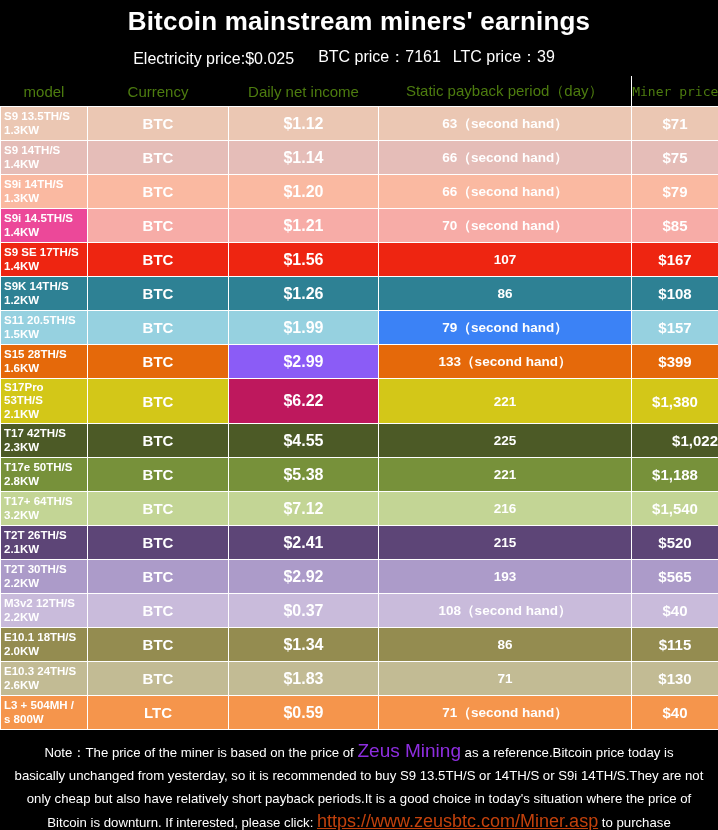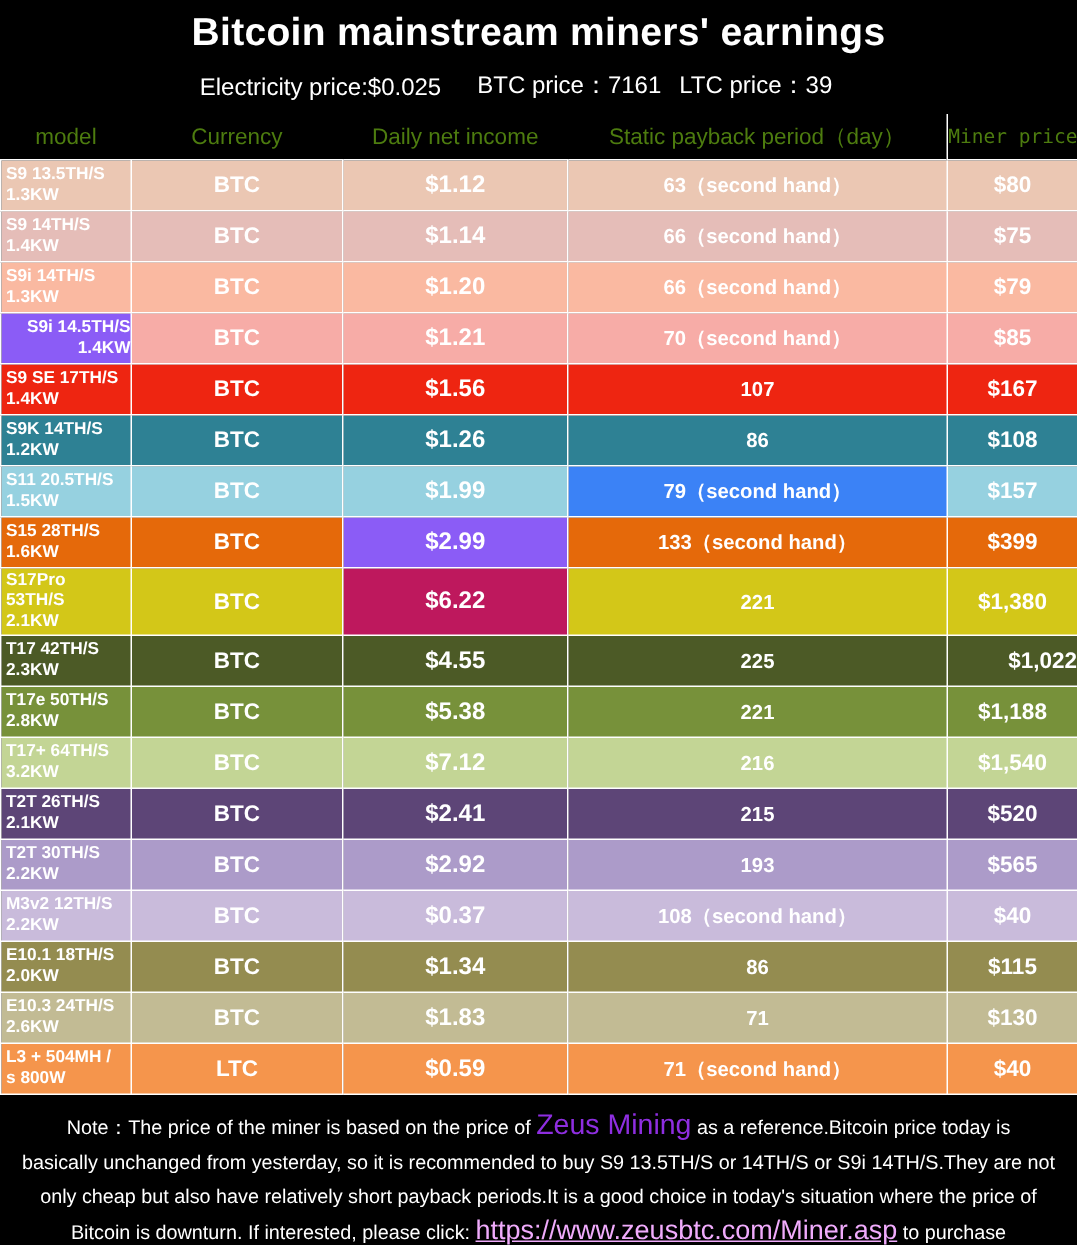--- a/index.html
+++ b/index.html
@@ -52,21 +52,21 @@
   tbody td.pay{font-size:13.5px;font-weight:bold;}
   tbody td.price{font-weight:bold;font-size:15px;}
   tbody tr{height:34px;}
   tbody tr.tall{height:45px;}
 
   .footer{
     color:#ffffff;font-size:13.2px;line-height:23px;text-align:center;
     padding:9px 4px 0 4px;
   }
   .brand{color:#8e2ee0;font-size:19px;font-weight:normal;}
-  .link{color:#f0abfc;font-size:18px;}
+  .link{color:#c2410c;font-size:18px;}
   .footer .ln{display:block;}
 </style>
 </head>
 <body>
 
 <div id="page">
 
   <div class="title">Bitcoin mainstream miners' earnings</div>
 
   <div class="subhead">
@@ -95,40 +95,40 @@
         <th class="price-h">Miner price</th>
       </tr>
     </thead>
     <tbody id="tbody">
         <tr>
           <td class="model" style="background: rgb(235, 199, 179);">S9 13.5TH/S
 1.3KW</td>
           <td class="cur" style="background: rgb(235, 199, 179);">BTC</td>
           <td class="inc" style="background: rgb(235, 199, 179);">$1.12</td>
           <td class="pay" style="background: rgb(235, 199, 179);">63（second hand）</td>
-          <td class="price" style="background: rgb(235, 199, 179);">$80</td>
+          <td class="price" style="background: rgb(235, 199, 179);">$71</td>
         </tr>
         <tr>
           <td class="model" style="background: rgb(229, 189, 184);">S9    14TH/S
 1.4KW</td>
           <td class="cur" style="background: rgb(229, 189, 184);">BTC</td>
           <td class="inc" style="background: rgb(229, 189, 184);">$1.14</td>
           <td class="pay" style="background: rgb(229, 189, 184);">66（second hand）</td>
           <td class="price" style="background: rgb(229, 189, 184);">$75</td>
         </tr>
         <tr>
           <td class="model" style="background: rgb(250, 185, 161);">S9i   14TH/S
 1.3KW</td>
           <td class="cur" style="background: rgb(250, 185, 161);">BTC</td>
           <td class="inc" style="background: rgb(250, 185, 161);">$1.20</td>
           <td class="pay" style="background: rgb(250, 185, 161);">66（second hand）</td>
           <td class="price" style="background: rgb(250, 185, 161);">$79</td>
         </tr>
         <tr>
-          <td class="model" style="background: #8b5cf6; text-align: right;">S9i   14.5TH/S
+          <td class="model" style="background: #ec4899;">S9i   14.5TH/S
 1.4KW</td>
           <td class="cur" style="background: rgb(247, 172, 167);">BTC</td>
           <td class="inc" style="background: rgb(247, 172, 167);">$1.21</td>
           <td class="pay" style="background: rgb(247, 172, 167);">70（second hand）</td>
           <td class="price" style="background: rgb(247, 172, 167);">$85</td>
         </tr>
         <tr>
           <td class="model" style="background: rgb(238, 37, 17);">S9 SE  17TH/S
 1.4KW</td>
           <td class="cur" style="background: rgb(238, 37, 17);">BTC</td>

